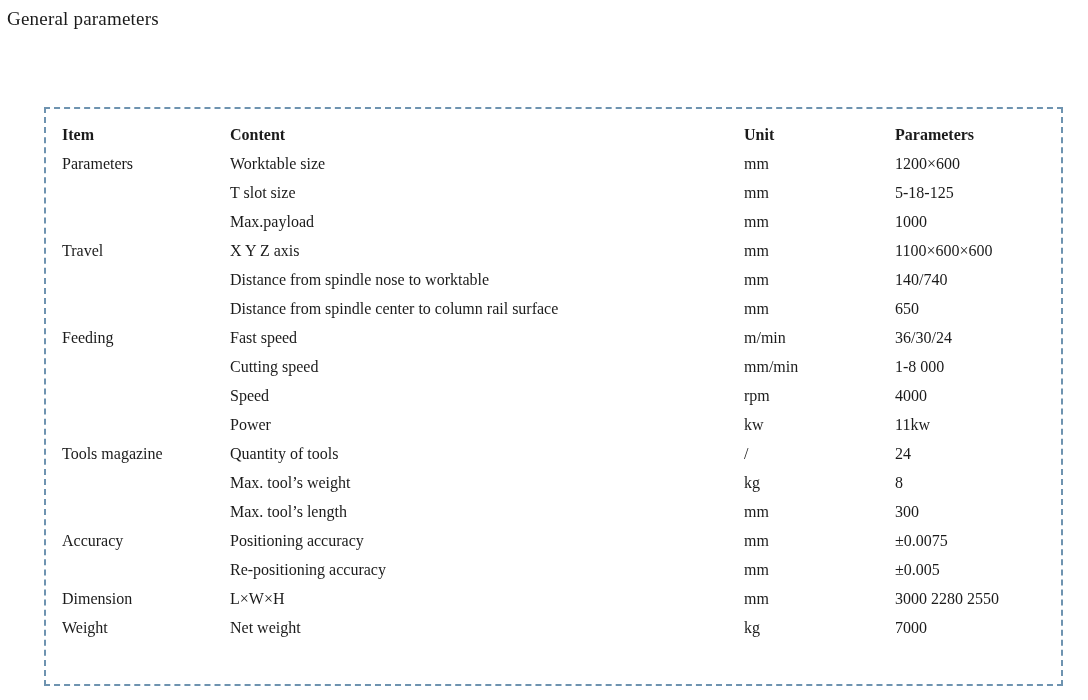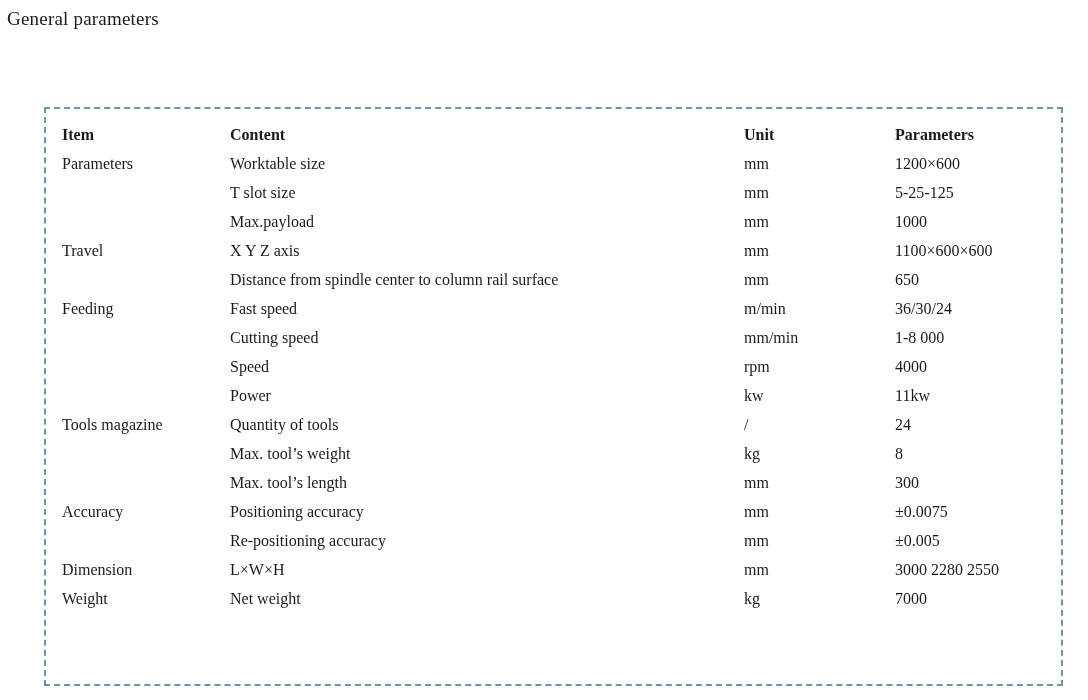--- a/index.html
+++ b/index.html
@@ -84,33 +84,39 @@
           <tr>
             <td>Parameters</td>
             <td>Worktable size</td>
             <td>mm</td>
             <td>1200×600</td>
           </tr>
           <tr>
             <td></td>
             <td>T slot size</td>
             <td>mm</td>
-            <td>5-25-125</td>
+            <td>5-18-125</td>
           </tr>
           <tr>
             <td></td>
             <td>Max.payload</td>
             <td>mm</td>
             <td>1000</td>
           </tr>
           <tr>
             <td>Travel</td>
             <td>X Y Z axis</td>
             <td>mm</td>
             <td>1100×600×600</td>
+          </tr>
+          <tr>
+            <td></td>
+            <td>Distance from spindle nose to worktable</td>
+            <td>mm</td>
+            <td>140/740</td>
           </tr>
           <tr>
             <td></td>
             <td>Distance from spindle center to column rail surface</td>
             <td>mm</td>
             <td>650</td>
           </tr>
           <tr>
             <td>Feeding</td>
             <td>Fast speed</td>

